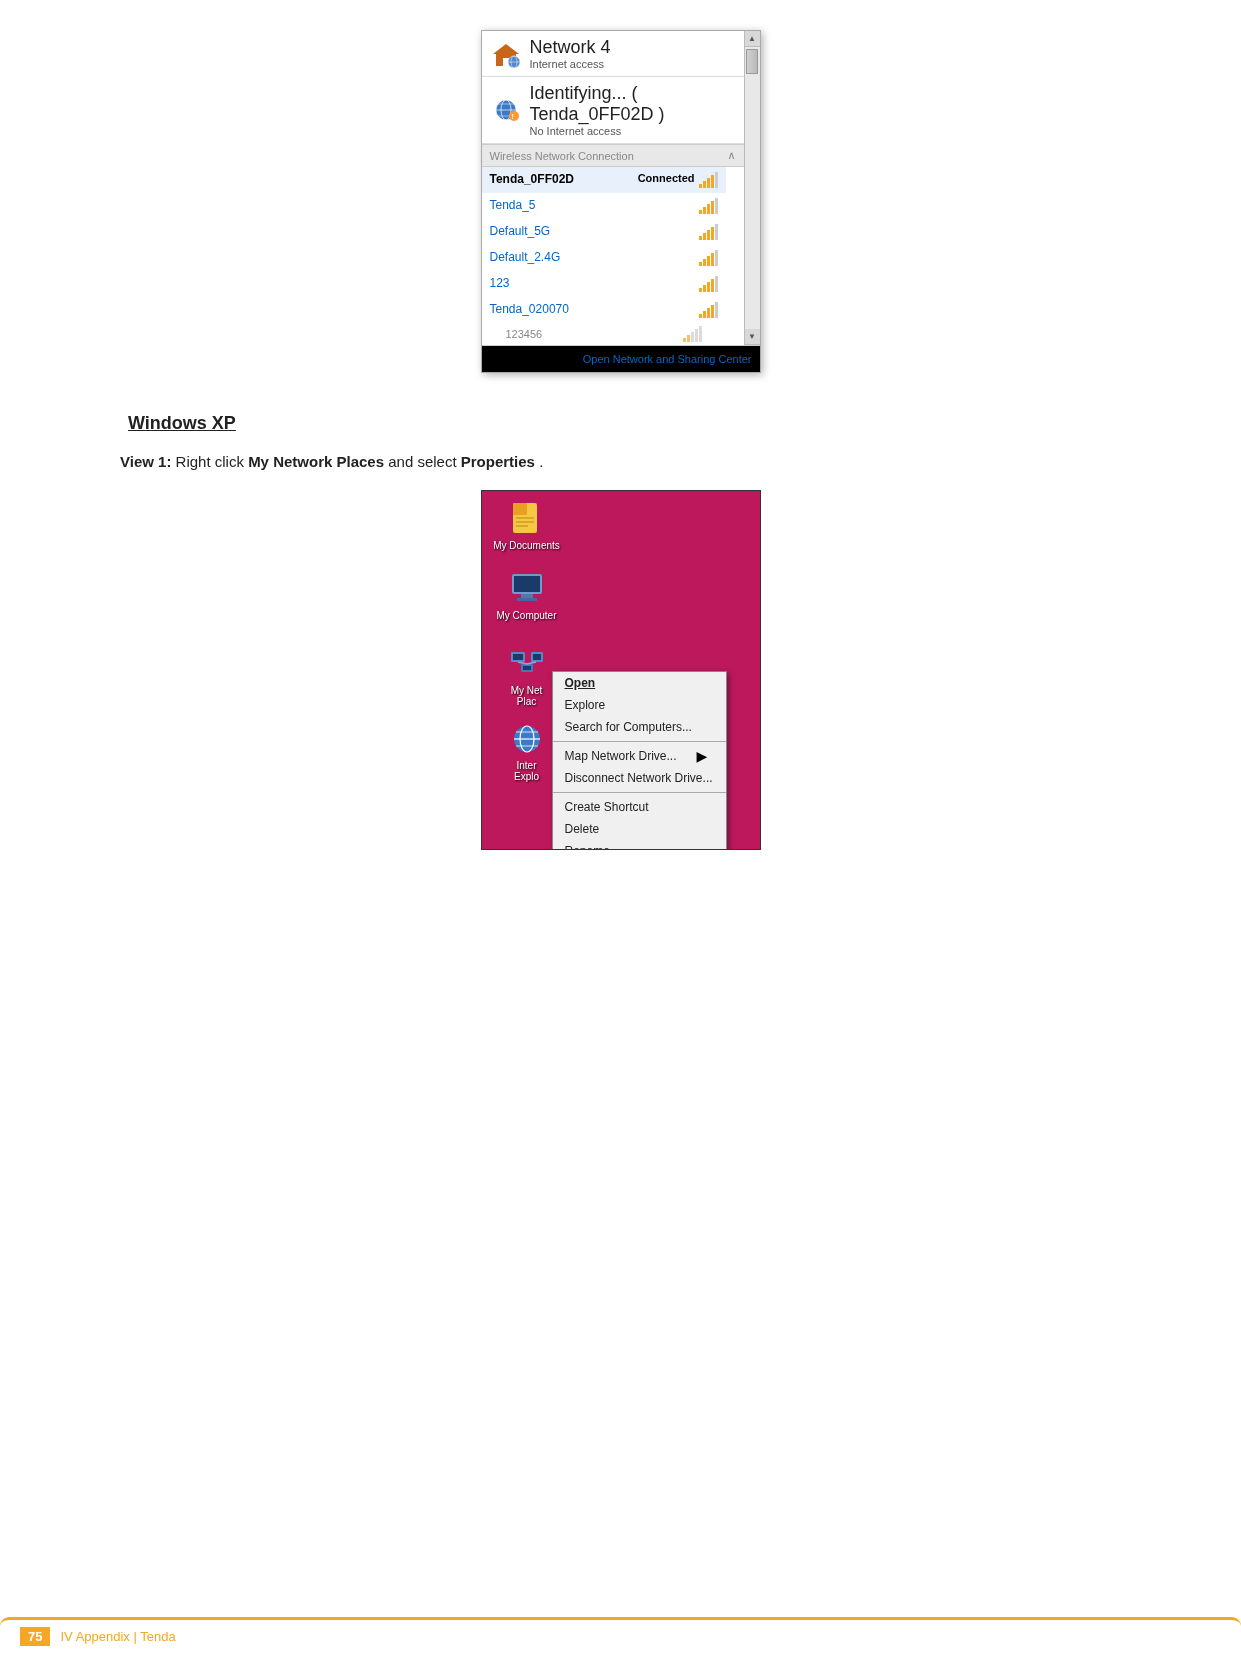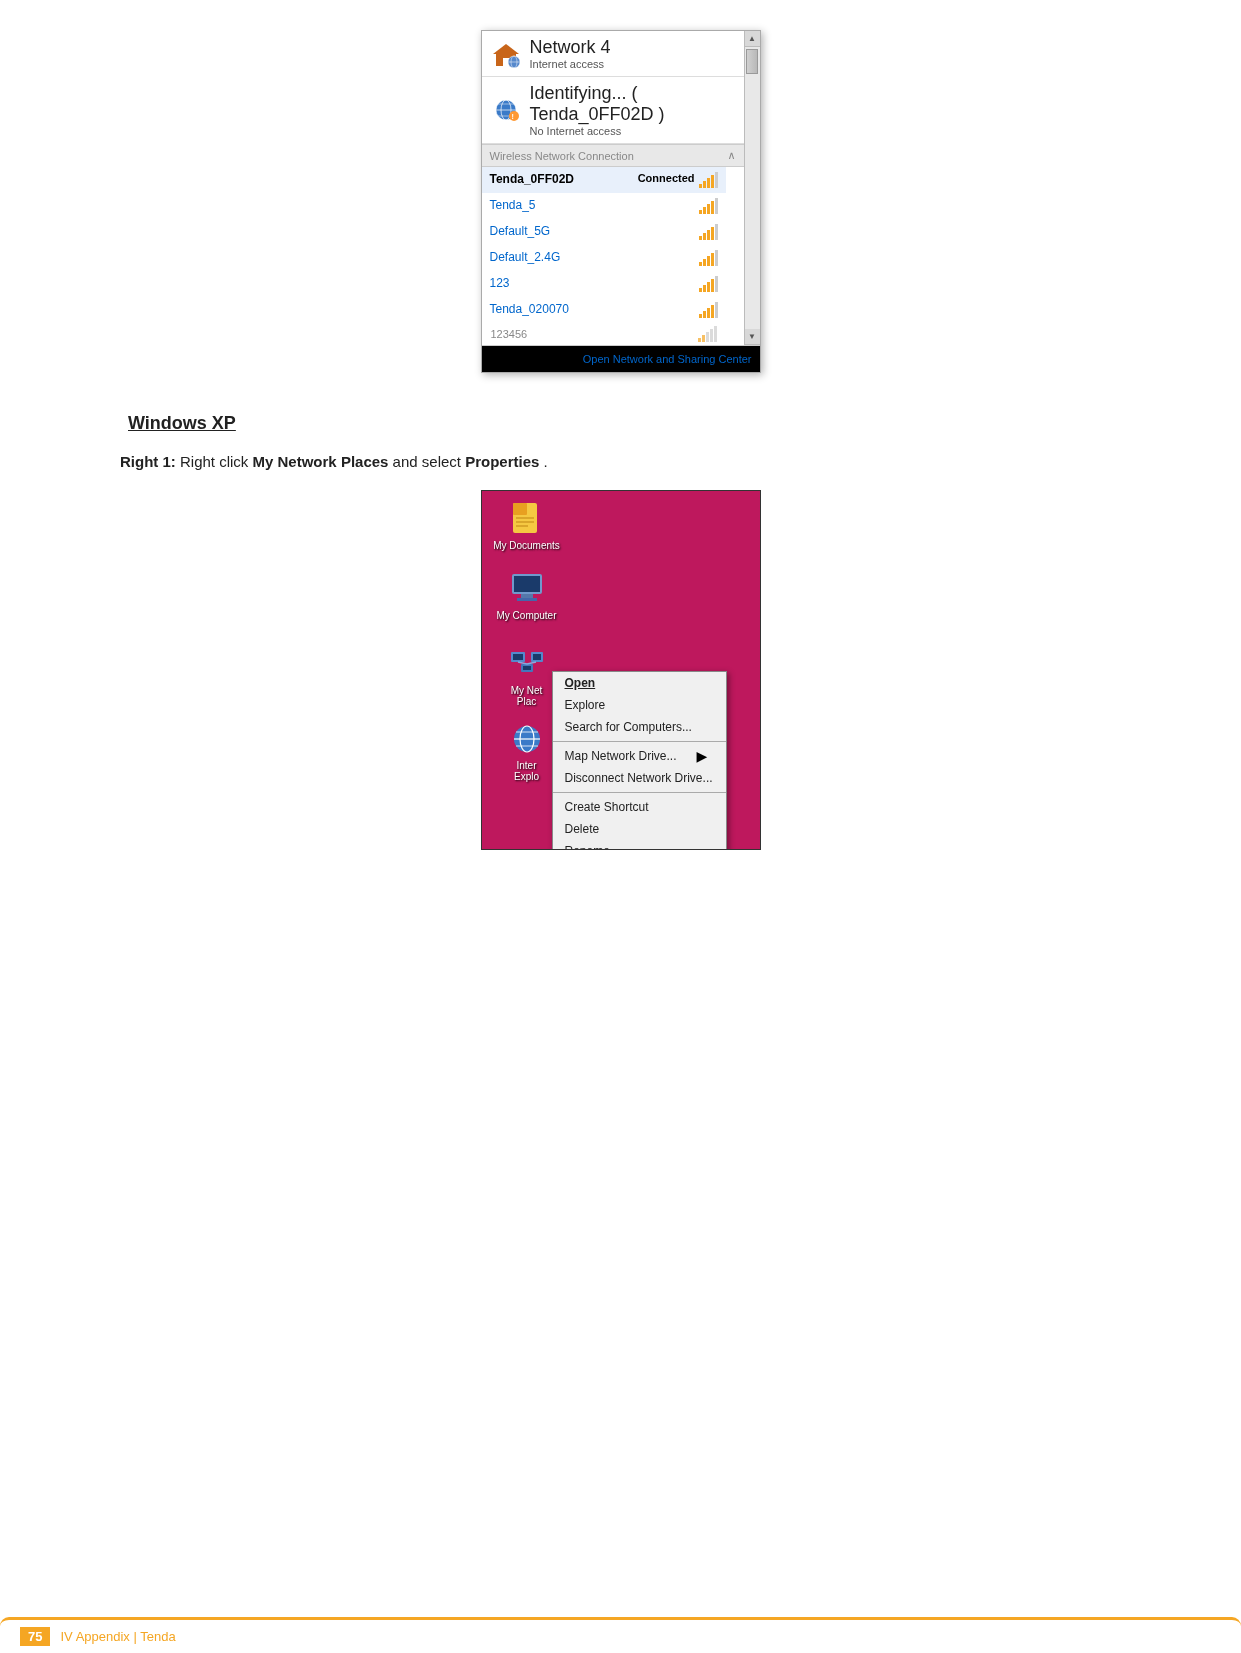--- a/index.html
+++ b/index.html
@@ -138,21 +138,21 @@
     .signal-bars .bar.active { background: #f5a623; }
     .signal-bars .bar.inactive { background: #ccc; }
 
     .signal-bars .bar:nth-child(1) { height: 4px; }
     .signal-bars .bar:nth-child(2) { height: 7px; }
     .signal-bars .bar:nth-child(3) { height: 10px; }
     .signal-bars .bar:nth-child(4) { height: 13px; }
     .signal-bars .bar:nth-child(5) { height: 16px; }
 
     .win7-partial-item {
-      padding: 3px 9px;
+      padding: 3px 24px;
       font-size: 11px;
       color: #888;
       display: flex;
       align-items: center;
       justify-content: space-between;
     }
 
     .win7-footer {
       padding: 6px 8px;
       background: #000000;
@@ -501,21 +501,21 @@
       <div class="win7-footer">
         <a href="#">Open Network and Sharing Center</a>
       </div>
 
     </div>
   </div>
 
   <div class="section-heading">Windows XP</div>
 
   <div class="step-text">
-    <b>Right 1:</b>
+    <b>View 1:</b>
     <span> Right click </span>
     <b>My Network Places</b>
     <span> and select </span>
     <b>Properties</b>
     <span>.</span>
   </div>
 
   <div class="winxp-container">
     <div class="winxp-desktop">
 

